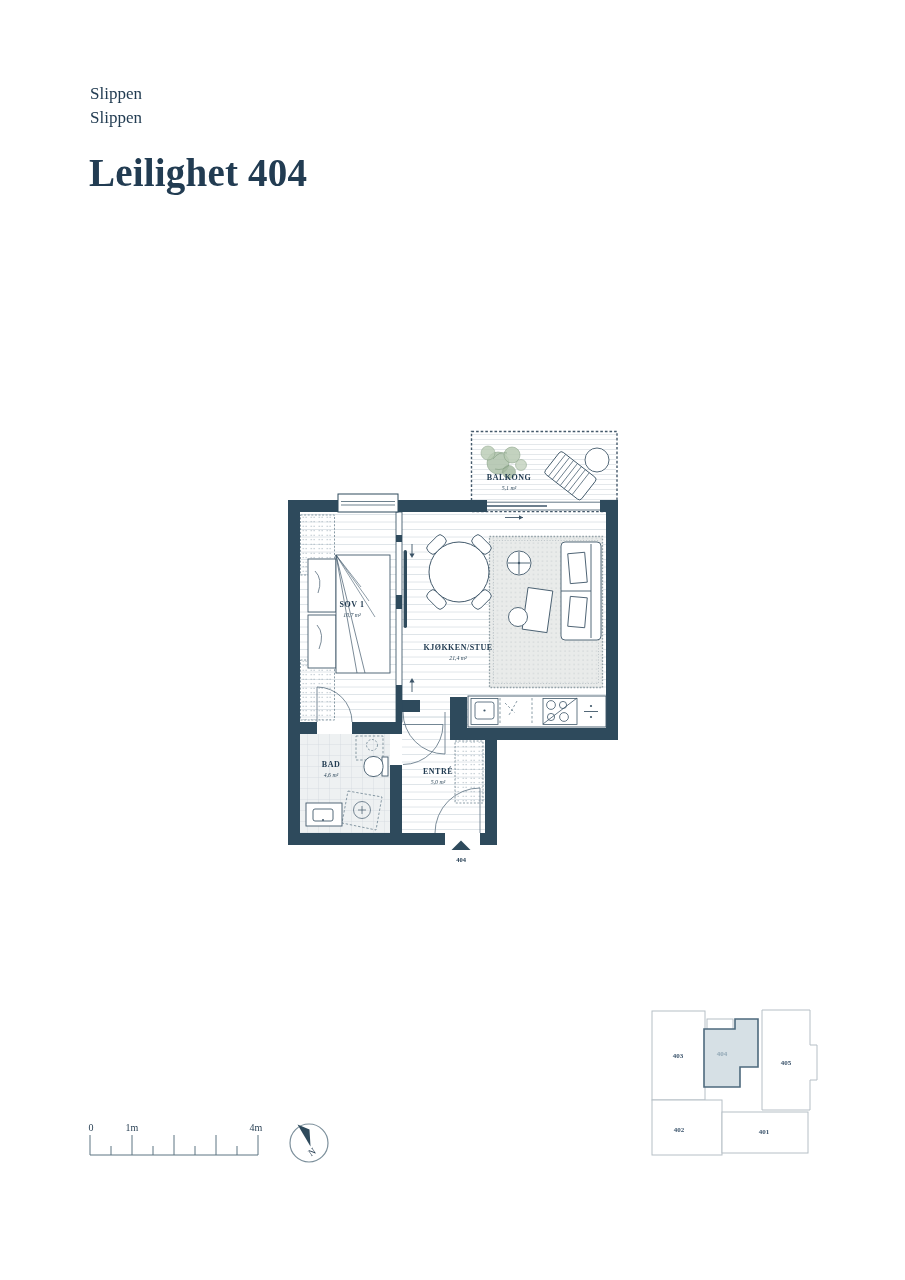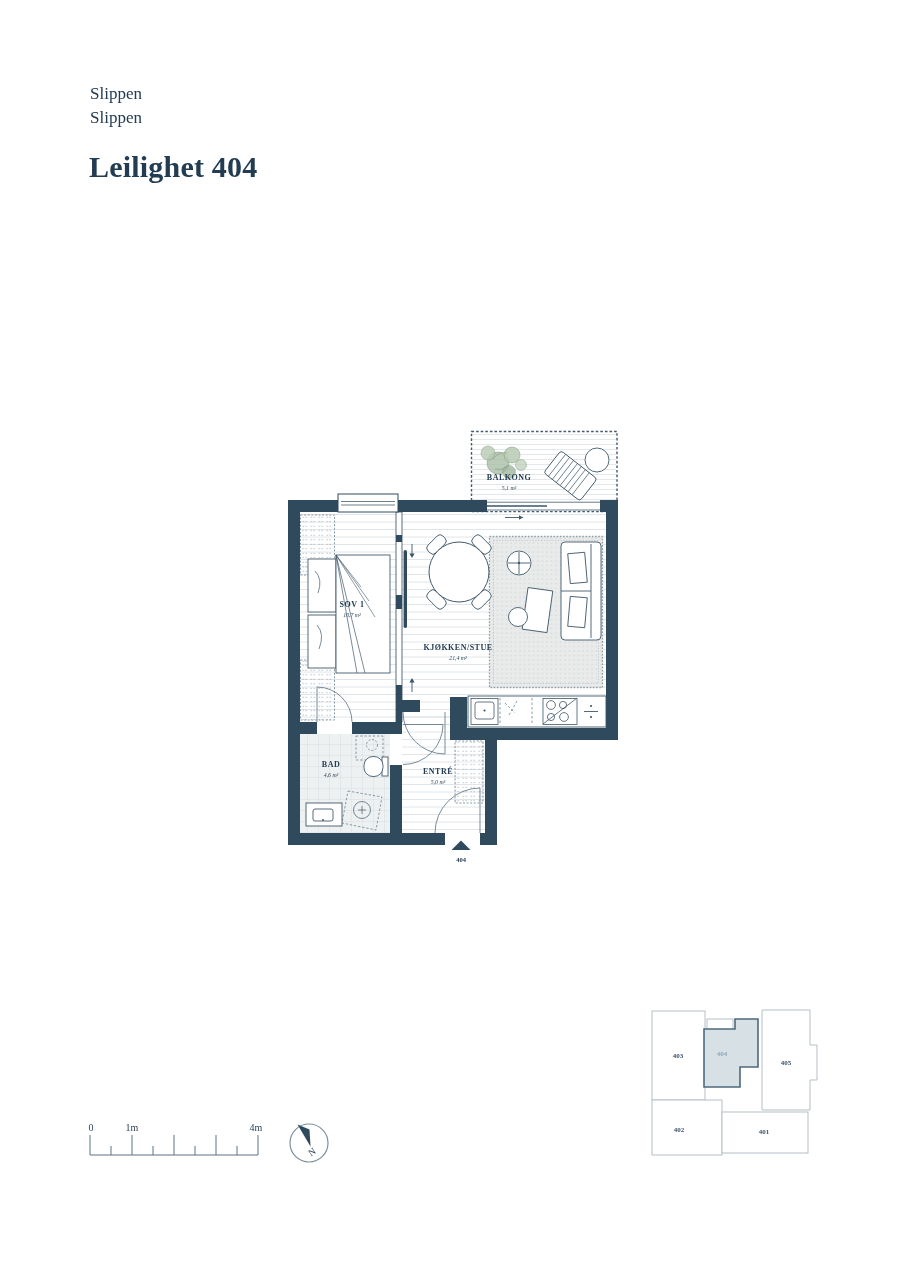--- a/index.html
+++ b/index.html
@@ -1,19 +1,19 @@
 <!DOCTYPE html>
 <html><head>
 <meta charset="utf-8">
 <style>
   html,body{margin:0;padding:0;background:#ffffff;}
   .page{position:relative;width:895px;height:1280px;background:#fff;overflow:hidden;
         font-family:"Liberation Serif", serif;color:#223c52;}
   .eyebrow{position:absolute;left:90px;top:82px;font-size:17px;line-height:24px;color:#223c52;}
-  .title{position:absolute;left:89px;top:150px;font-size:30px;font-weight:bold;color:#223c52;letter-spacing:.2px;}
+  .title{position:absolute;left:89px;top:150px;font-size:39px;font-weight:bold;color:#223c52;letter-spacing:.2px;}
   svg{position:absolute;overflow:visible;}
   .rn{font-family:"Liberation Serif",serif;font-weight:bold;font-size:8px;letter-spacing:.5px;fill:#223c52;text-anchor:middle;}
   .ra{font-family:"Liberation Serif",serif;font-style:italic;font-size:5.8px;fill:#2c4659;text-anchor:middle;}
   .tiny{font-family:"Liberation Serif",serif;font-weight:bold;font-size:6.5px;fill:#223c52;text-anchor:middle;}
   .kp{font-family:"Liberation Serif",serif;font-weight:bold;font-size:7px;fill:#3a536b;text-anchor:middle;}
   .kp-hl{fill:#92a8b6;}
   .sc{font-family:"Liberation Serif",serif;font-size:10px;fill:#2c4357;text-anchor:middle;}
   .nlab{font-family:"Liberation Serif",serif;font-size:9.5px;fill:#2c4357;text-anchor:middle;}
 </style>
 </head>

